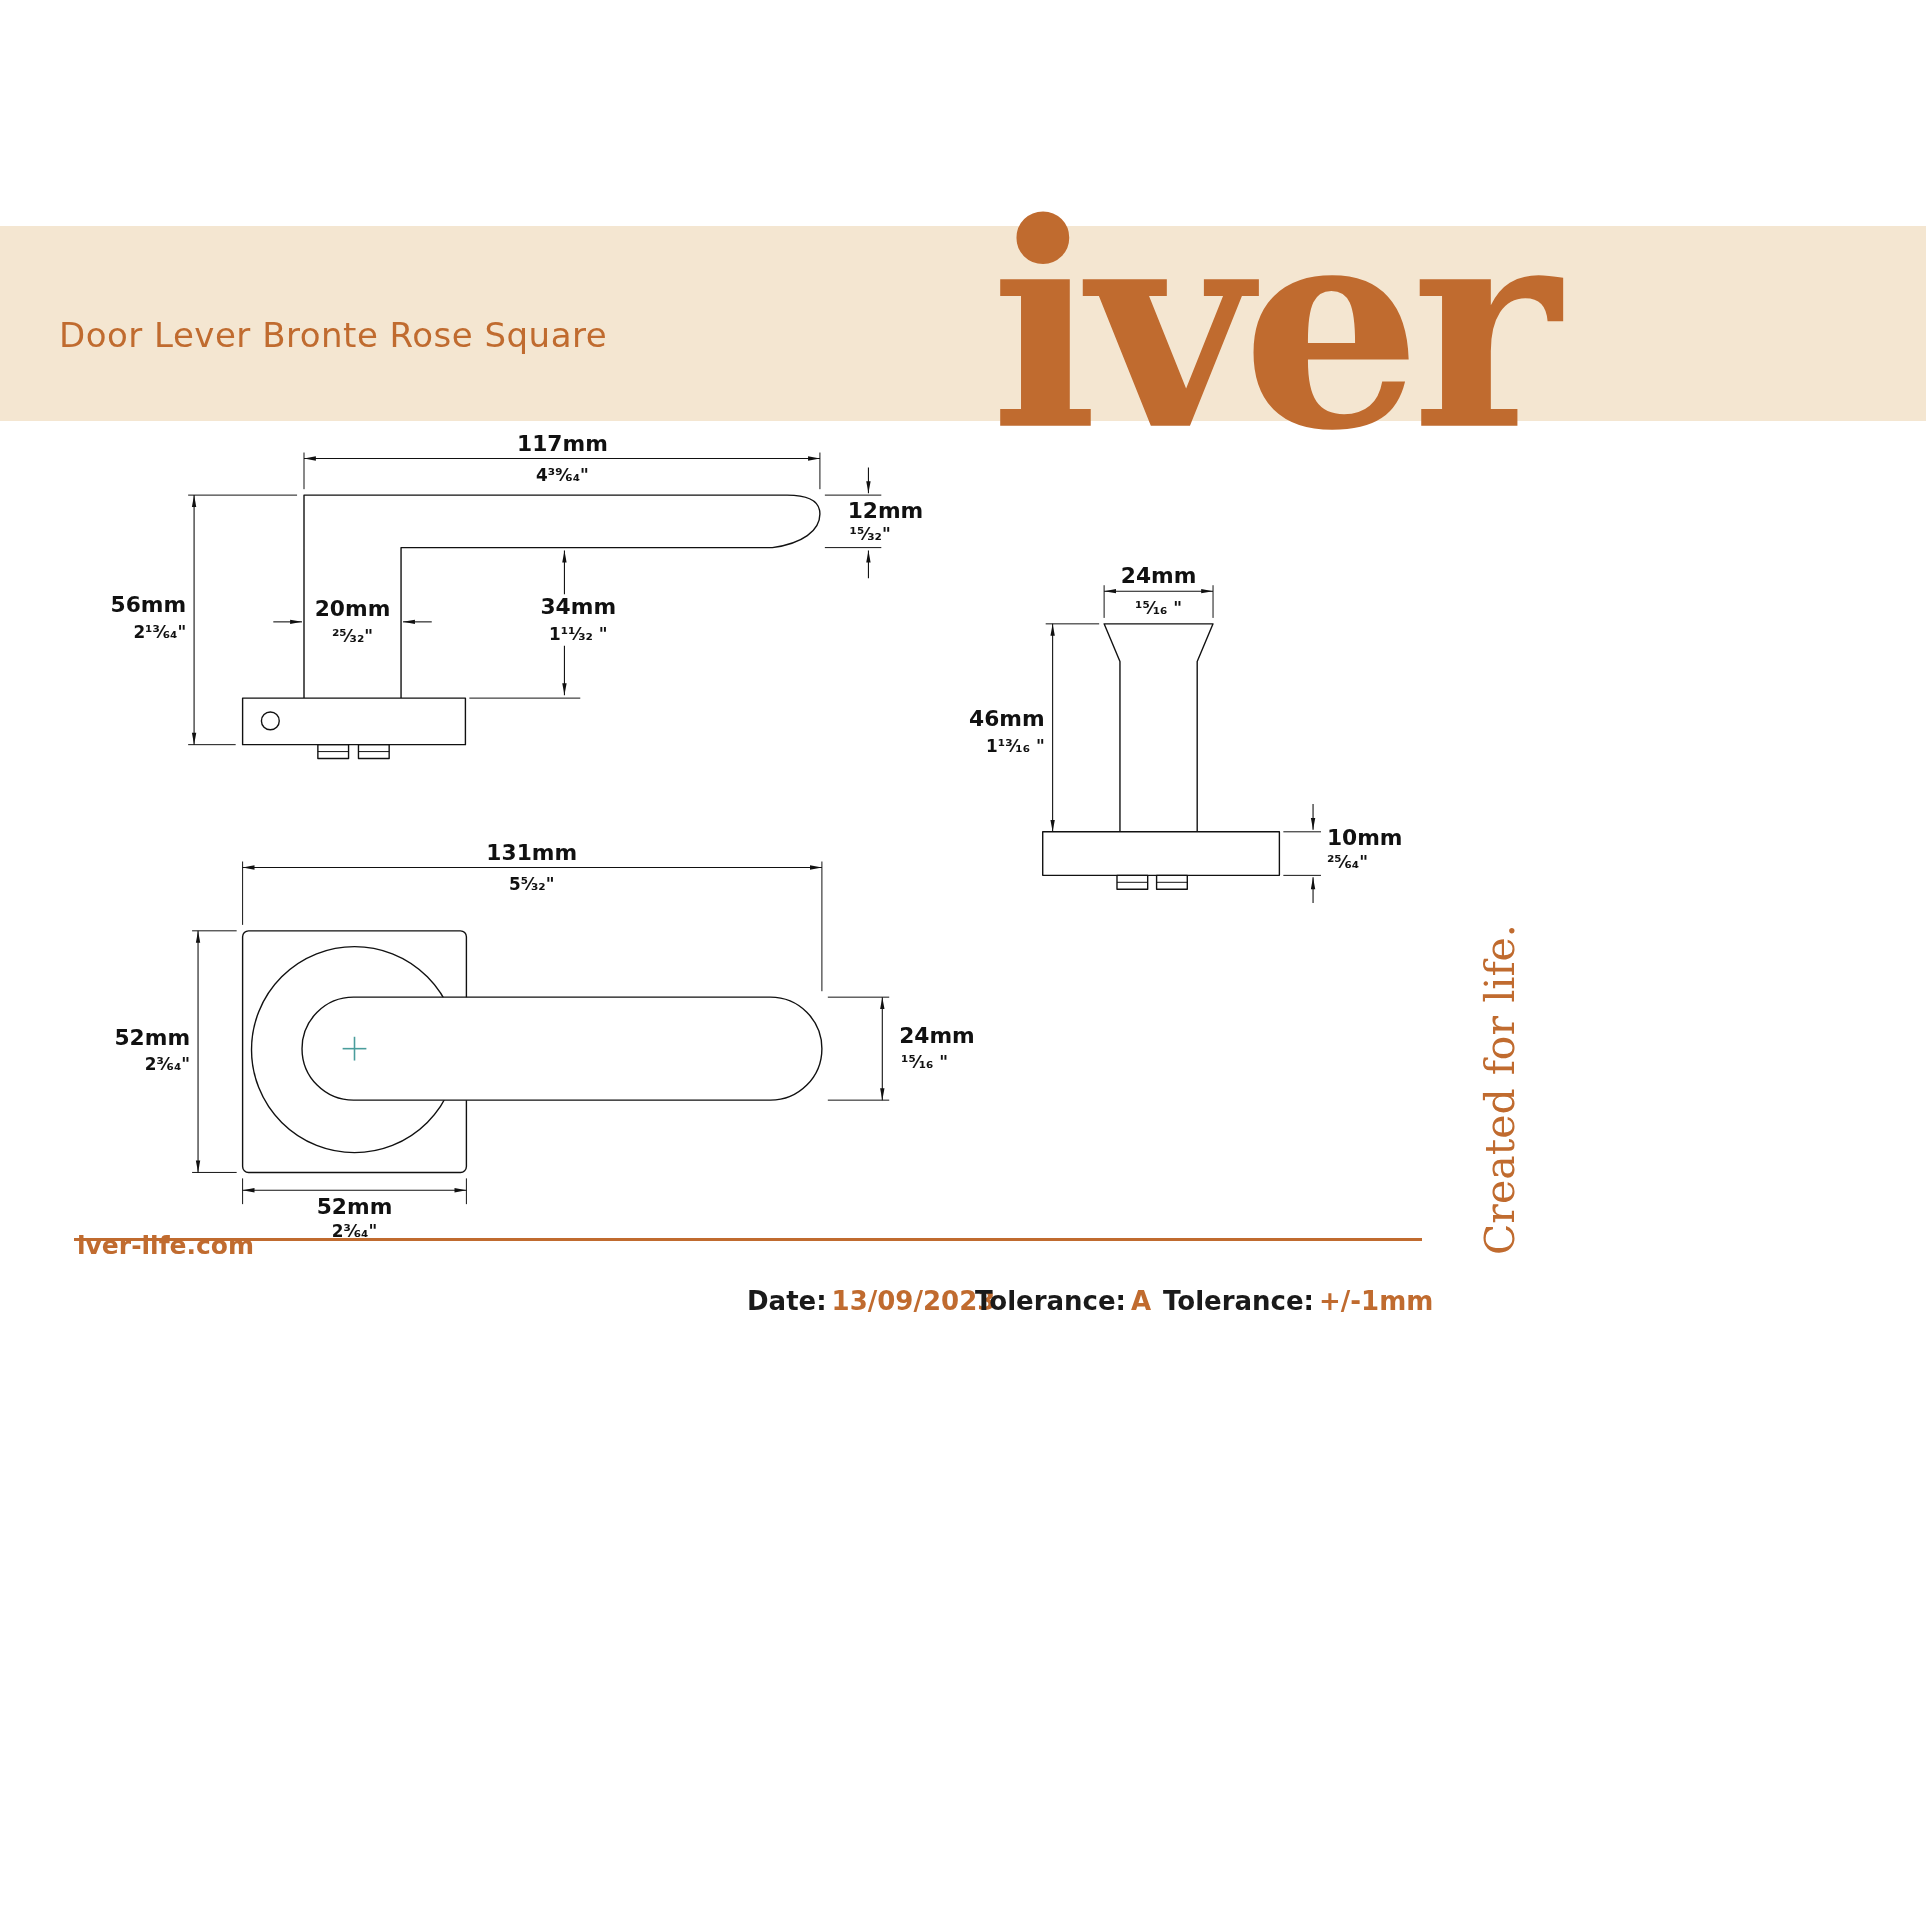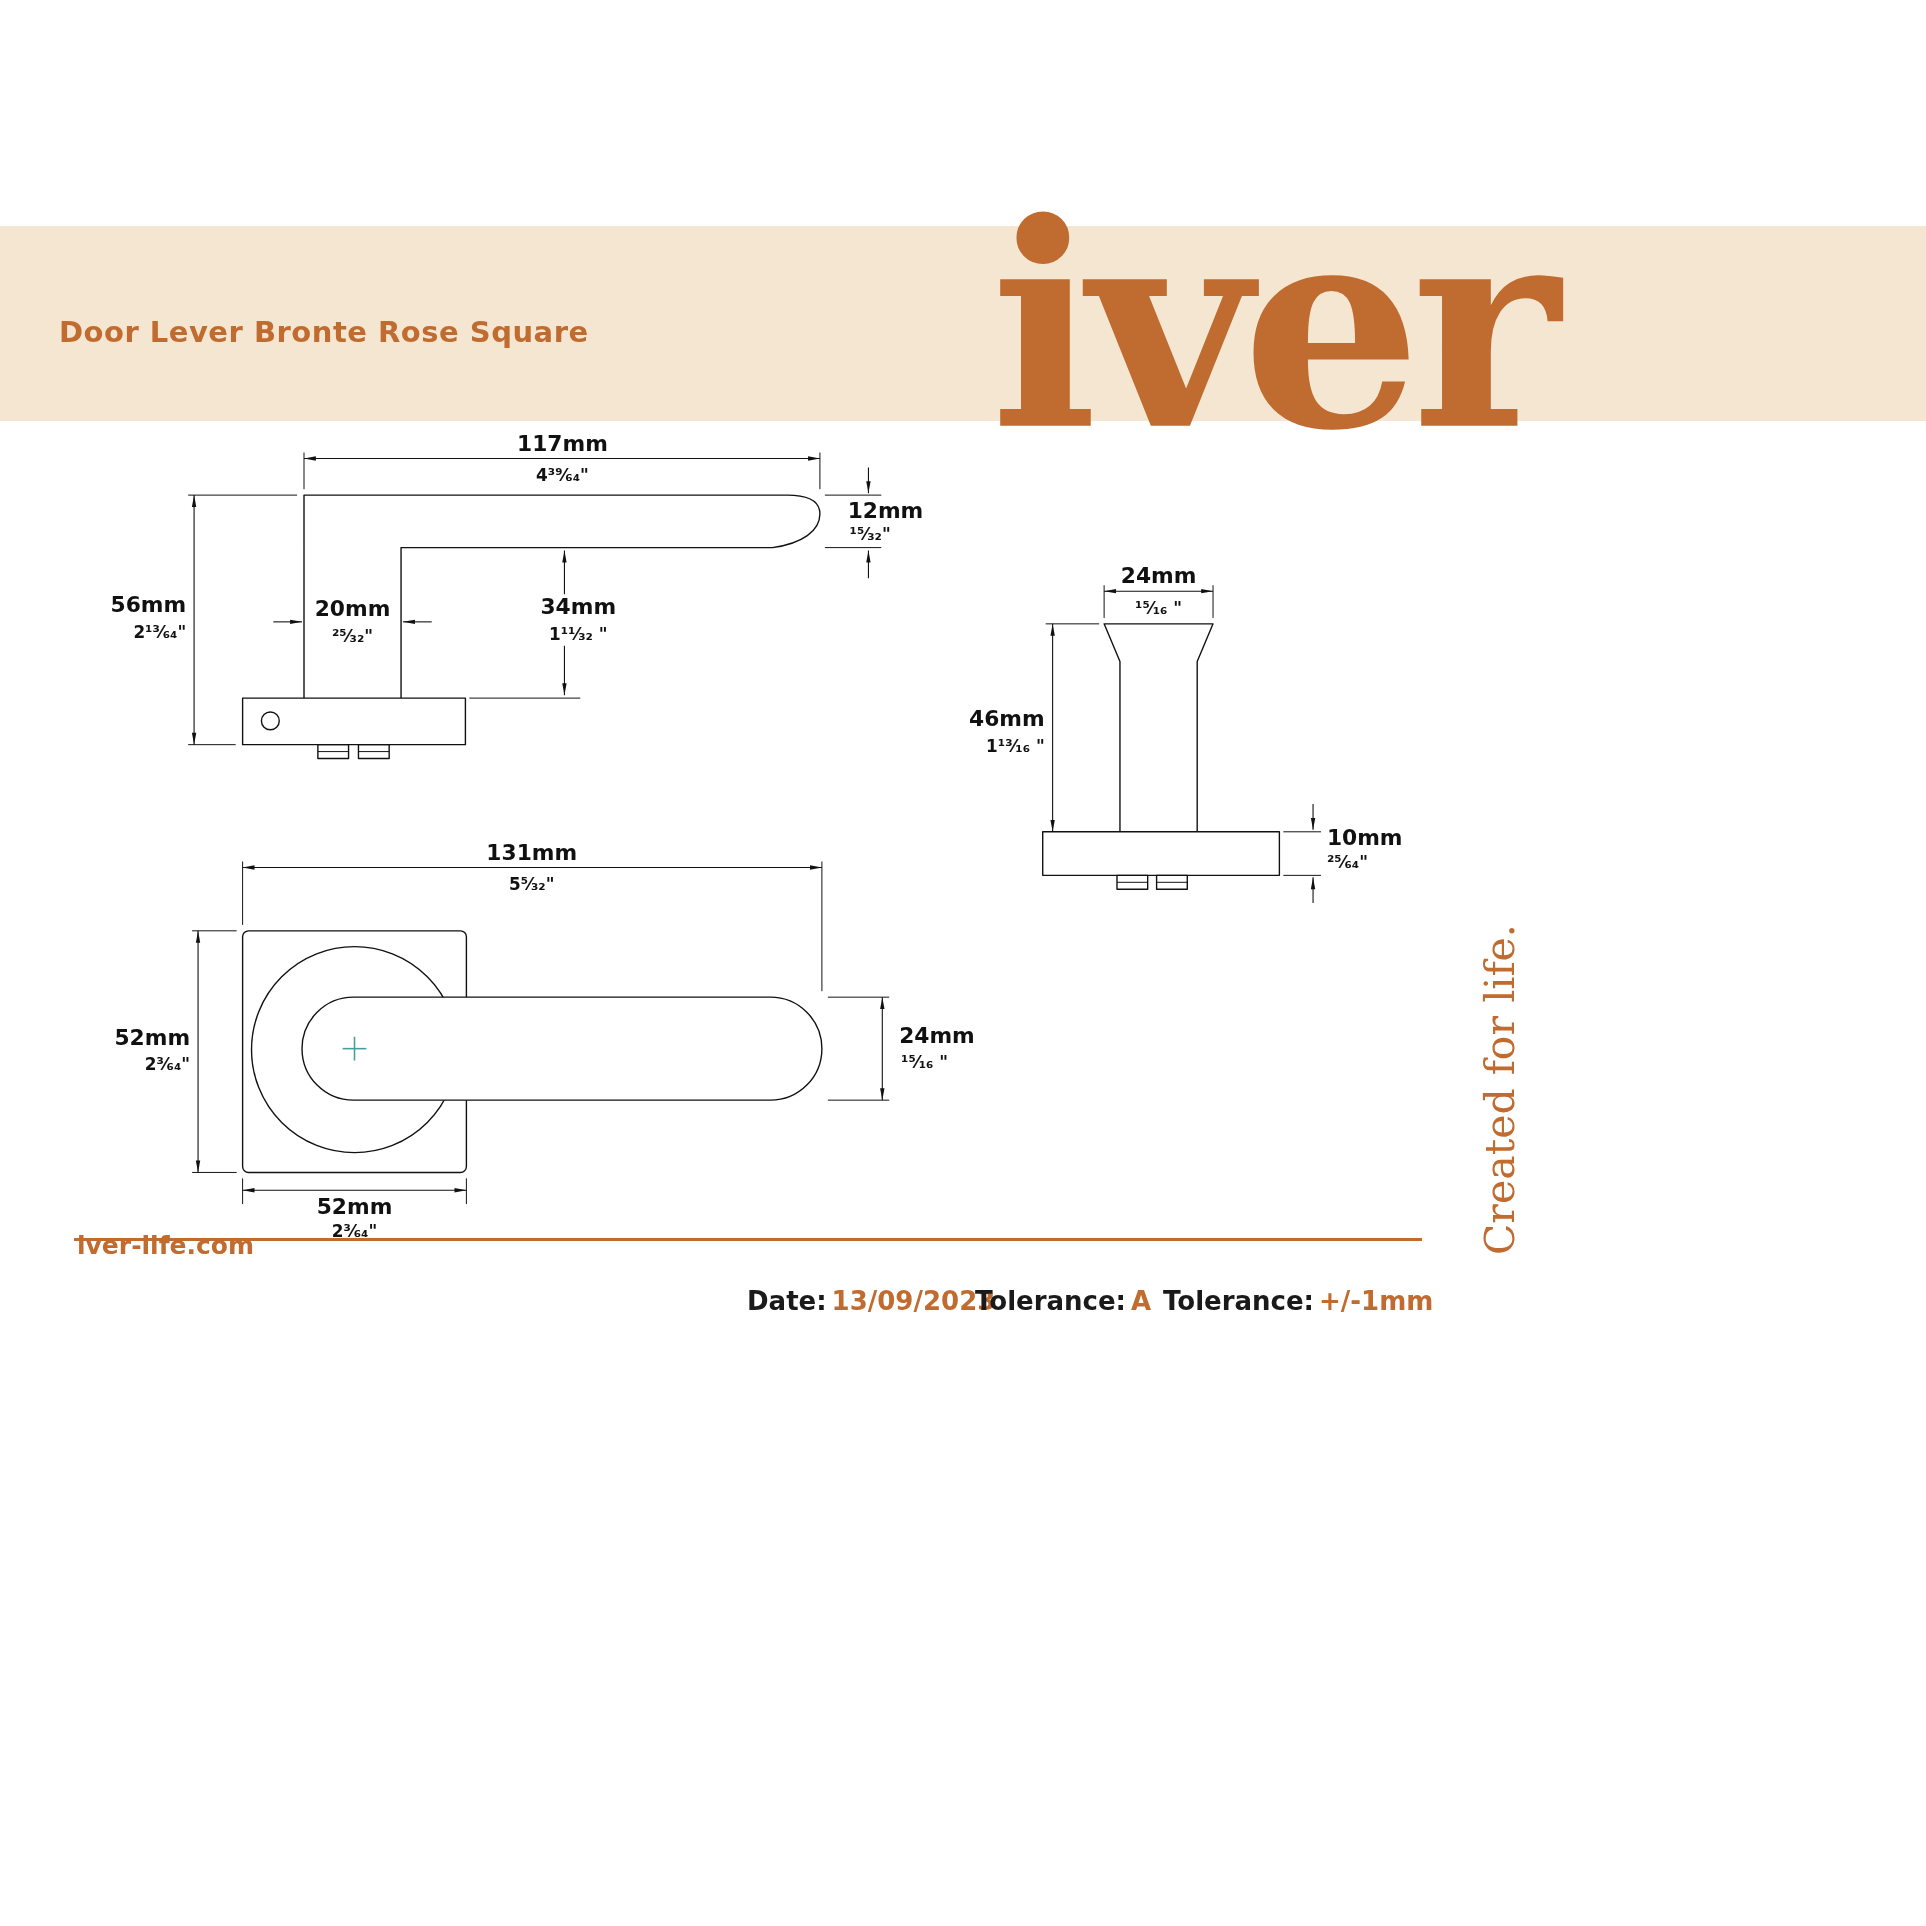--- a/index.html
+++ b/index.html
@@ -3,21 +3,21 @@
 <meta charset="utf-8">
 <style>
   * { margin:0; padding:0; box-sizing:border-box; }
   html,body { background:#ffffff; }
   .page {
     position:relative; width:1927px; height:1927px; background:#fff;
     overflow:hidden; font-family:"DejaVu Sans", sans-serif; color:#1a1a1a;
   }
   .band { position:absolute; left:0; top:226px; width:1927px; height:195px; background:var(--band); }
   .title {
-    position:absolute; left:59px; top:315px; font-size:29px; font-weight:bold;
+    position:absolute; left:59px; top:315px; font-size:34px; font-weight:normal;
     color:var(--accent); letter-spacing:0.5px; font-family:"DejaVu Sans", sans-serif;
   }
   .drawing-svg { position:absolute; left:0; top:0; }
   .rule { position:absolute; left:74px; top:1238px; width:1348px; height:3px; background:var(--accent); }
   .website { position:absolute; left:77px; top:1231px; font-size:25px; font-weight:bold; color:var(--accent); }
   .meta { position:absolute; top:1286px; font-size:26px; font-weight:bold; color:#1a1a1a; white-space:nowrap; }
   .meta .val { color:var(--accent); margin-left:5px; }
   .tagline {
     position:absolute; left:1471px; top:907px; height:348px; width:59px;
     font-size:41px; color:var(--accent); font-family:"DejaVu Serif", serif;

